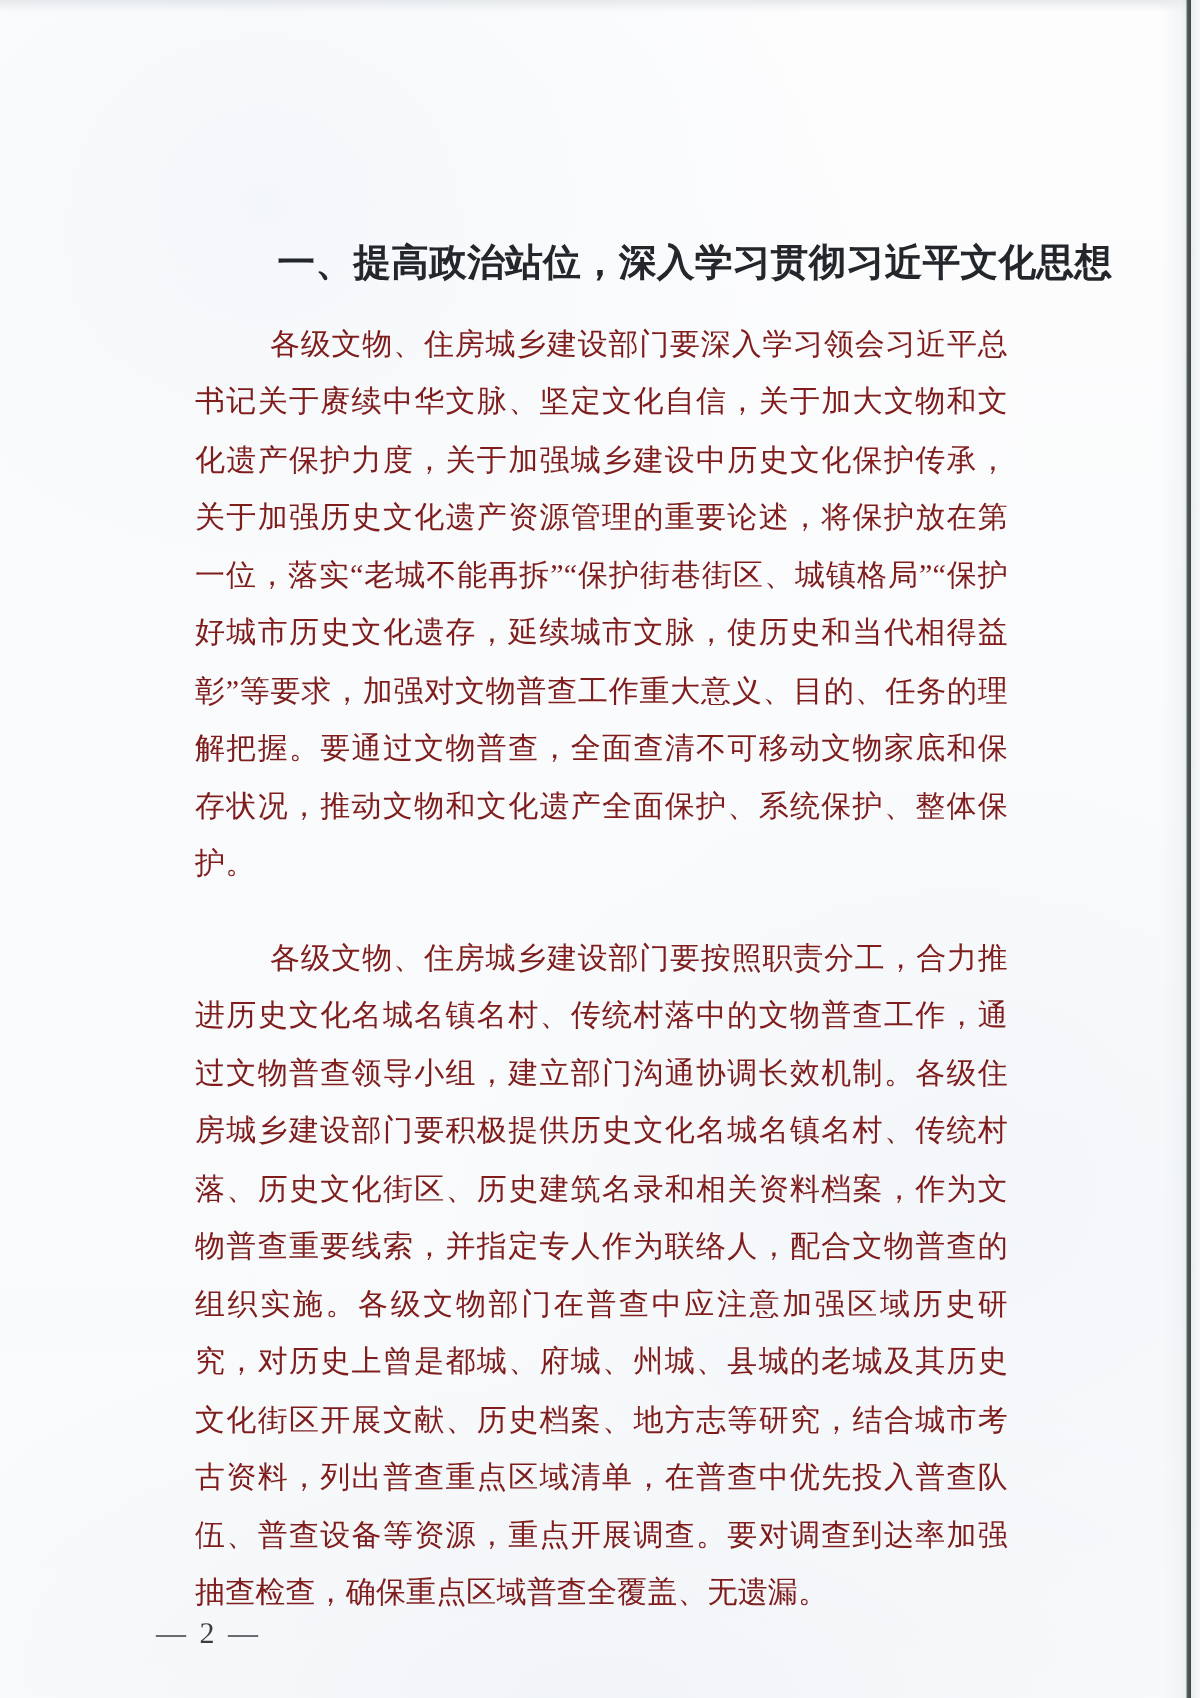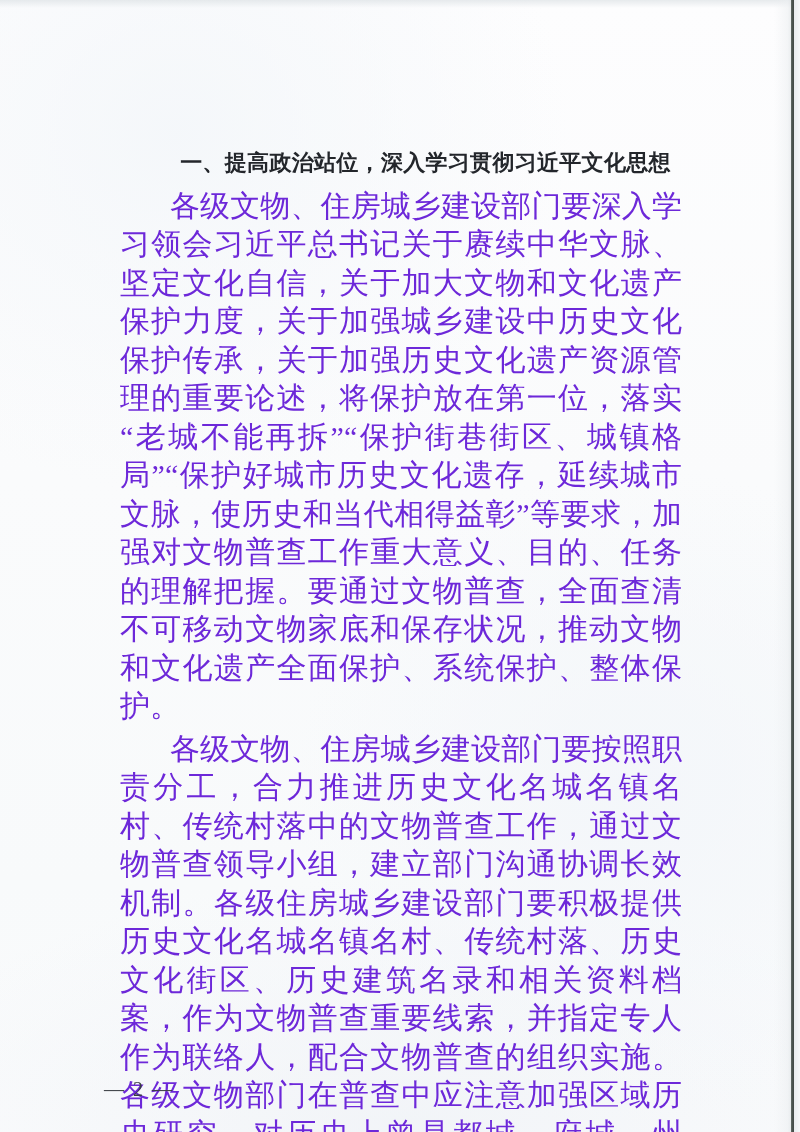--- a/index.html
+++ b/index.html
@@ -83,40 +83,40 @@
   .content {
     position: absolute;
     left: 120px;
     top: 140px;
     width: 562px;
   }
 
   .doc-heading {
     font-family: "Liberation Sans", "DejaVu Sans", sans-serif;
     font-weight: bold;
-    font-size: 22px;
+    font-size: 25px;
     line-height: 38.5px;
     color: #23262b;
     text-indent: 49px;
     letter-spacing: 0.3px;
-    margin: 4px;
+    margin: 16px;
     white-space: nowrap;
     text-align: center;
   }
 
   .doc-para {
     font-family: "Liberation Serif", "DejaVu Serif", serif;
-    font-size: 30px;
+    font-size: 20px;
     line-height: 38.5px;
-    color: #6d28d9;
+    color: #7f1d1d;
     text-indent: 50px;
     text-align: justify;
     text-justify: inter-character;
     letter-spacing: 0.1px;
-    margin: 0;
+    margin: 10px;
     word-break: break-all;
   }
 
   .gap-after-para-1 { height: 4px; }
 
   
   .page-footer {
     position: absolute;
     left: 104px;
     top: 1078px;

